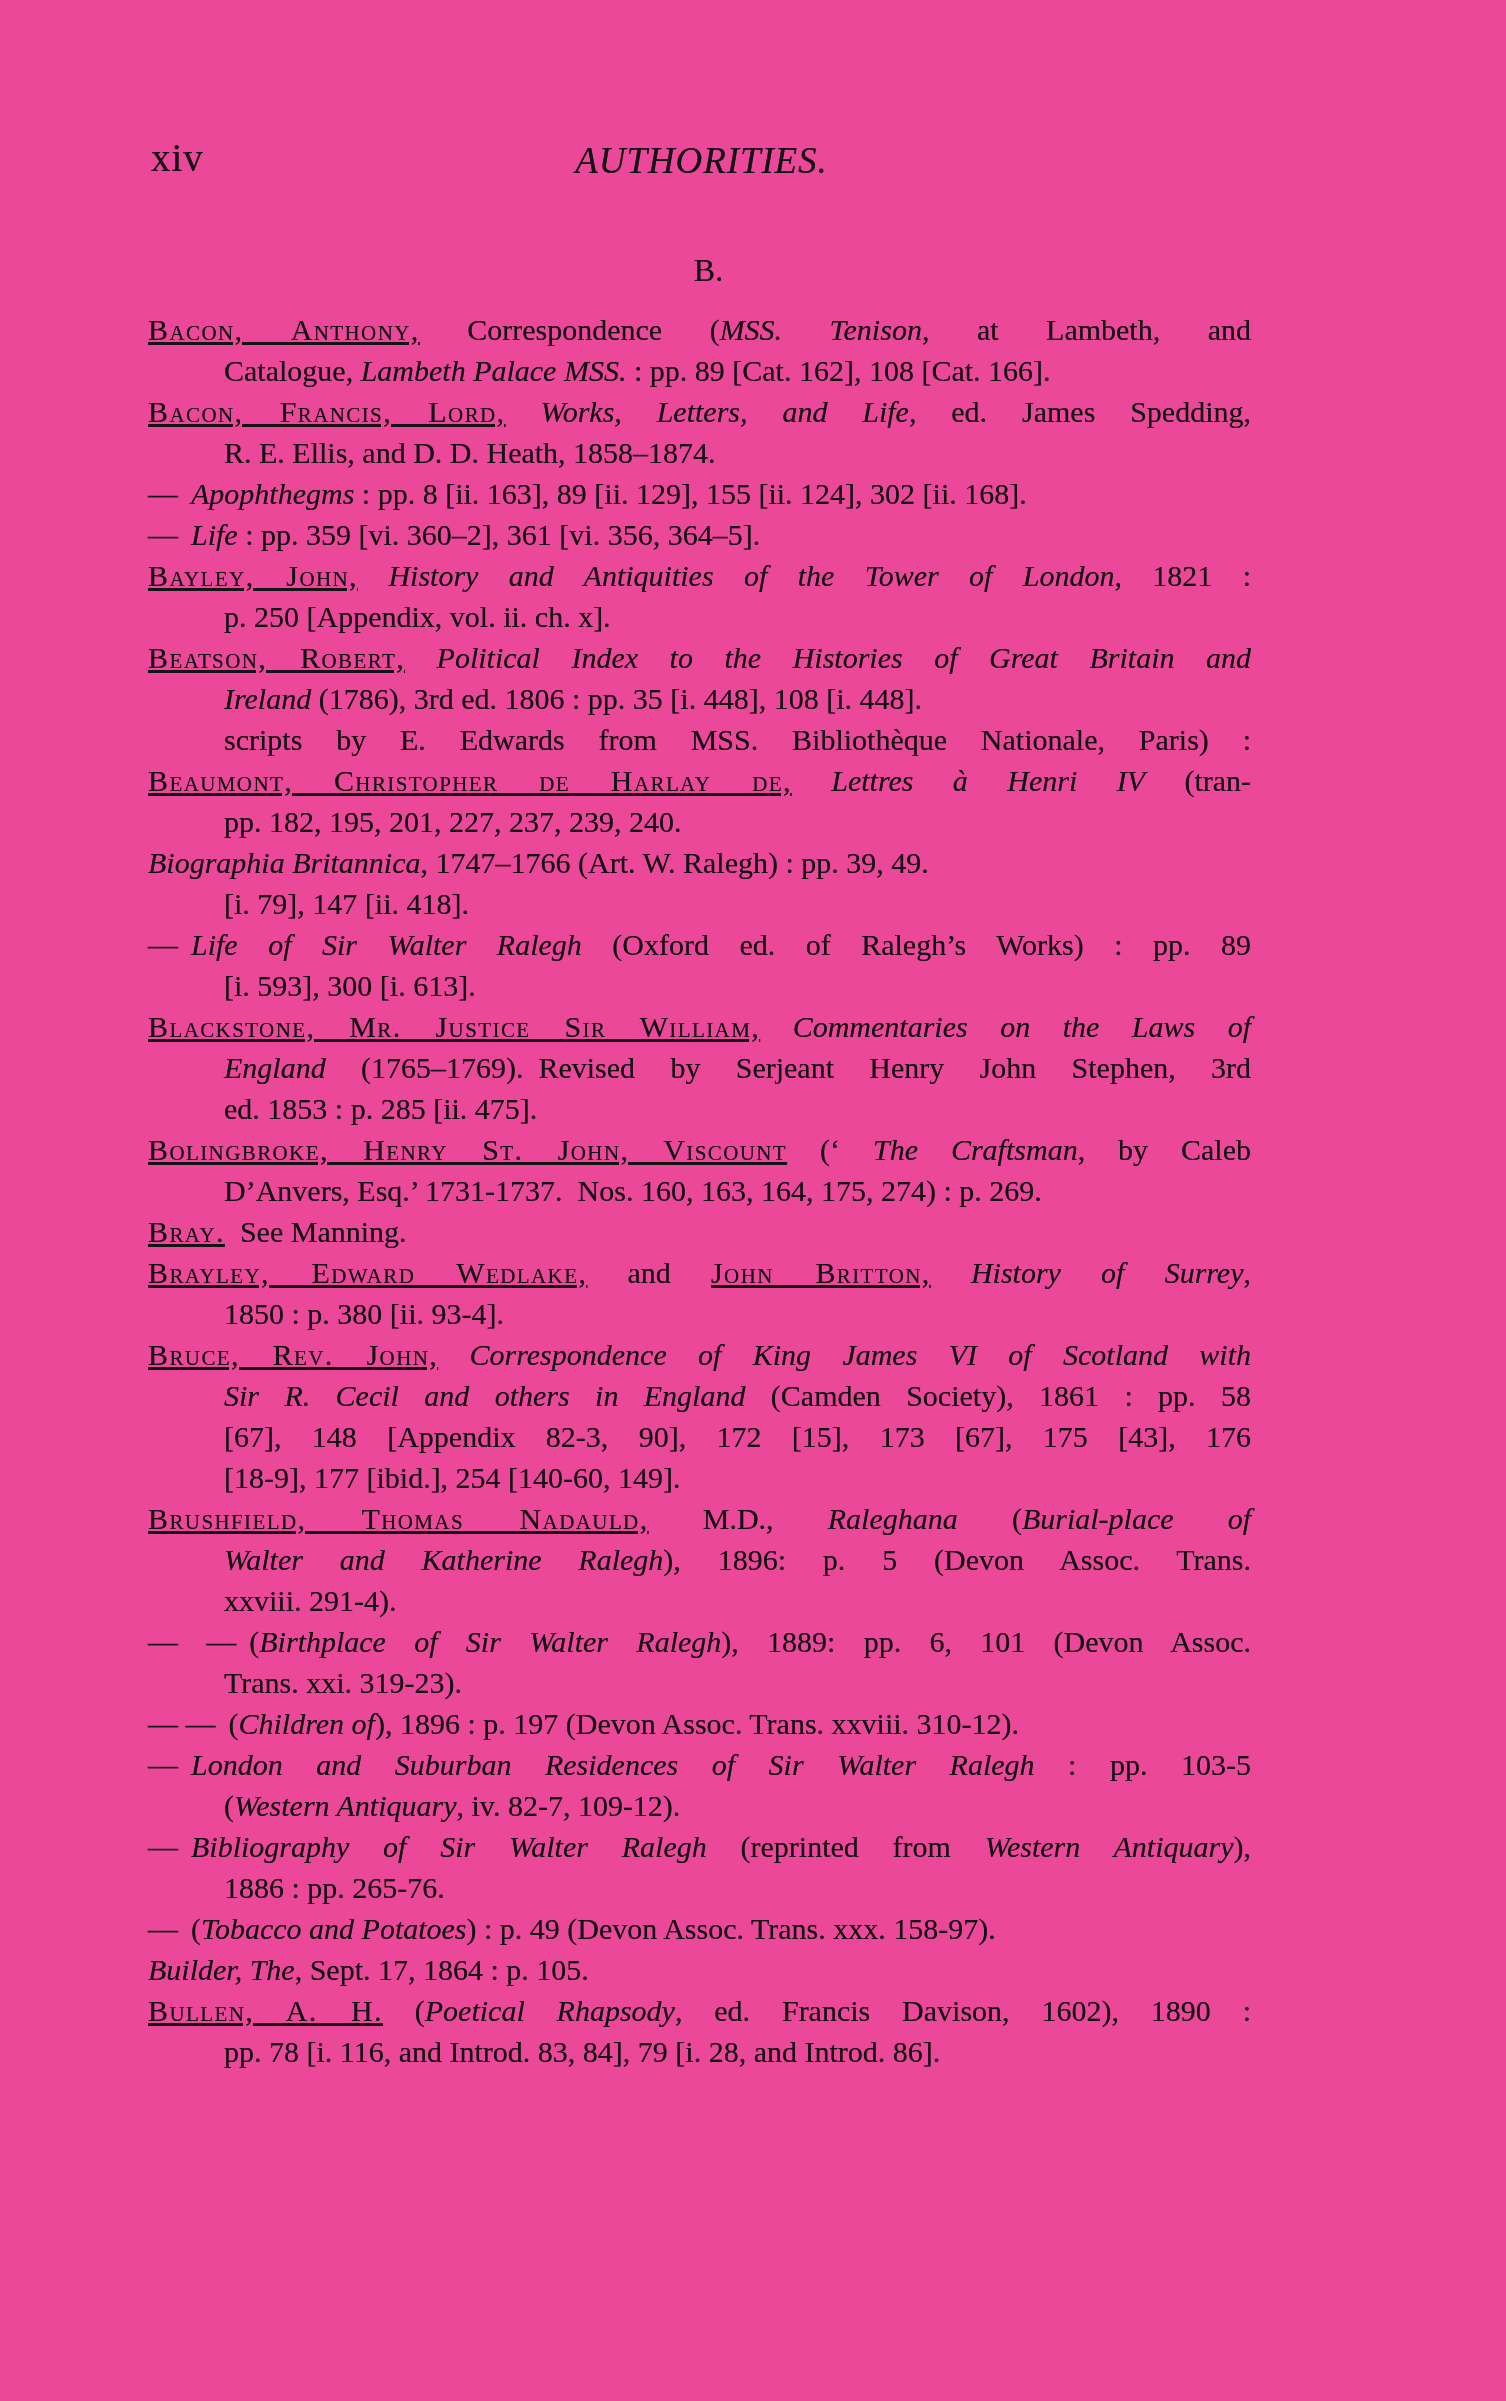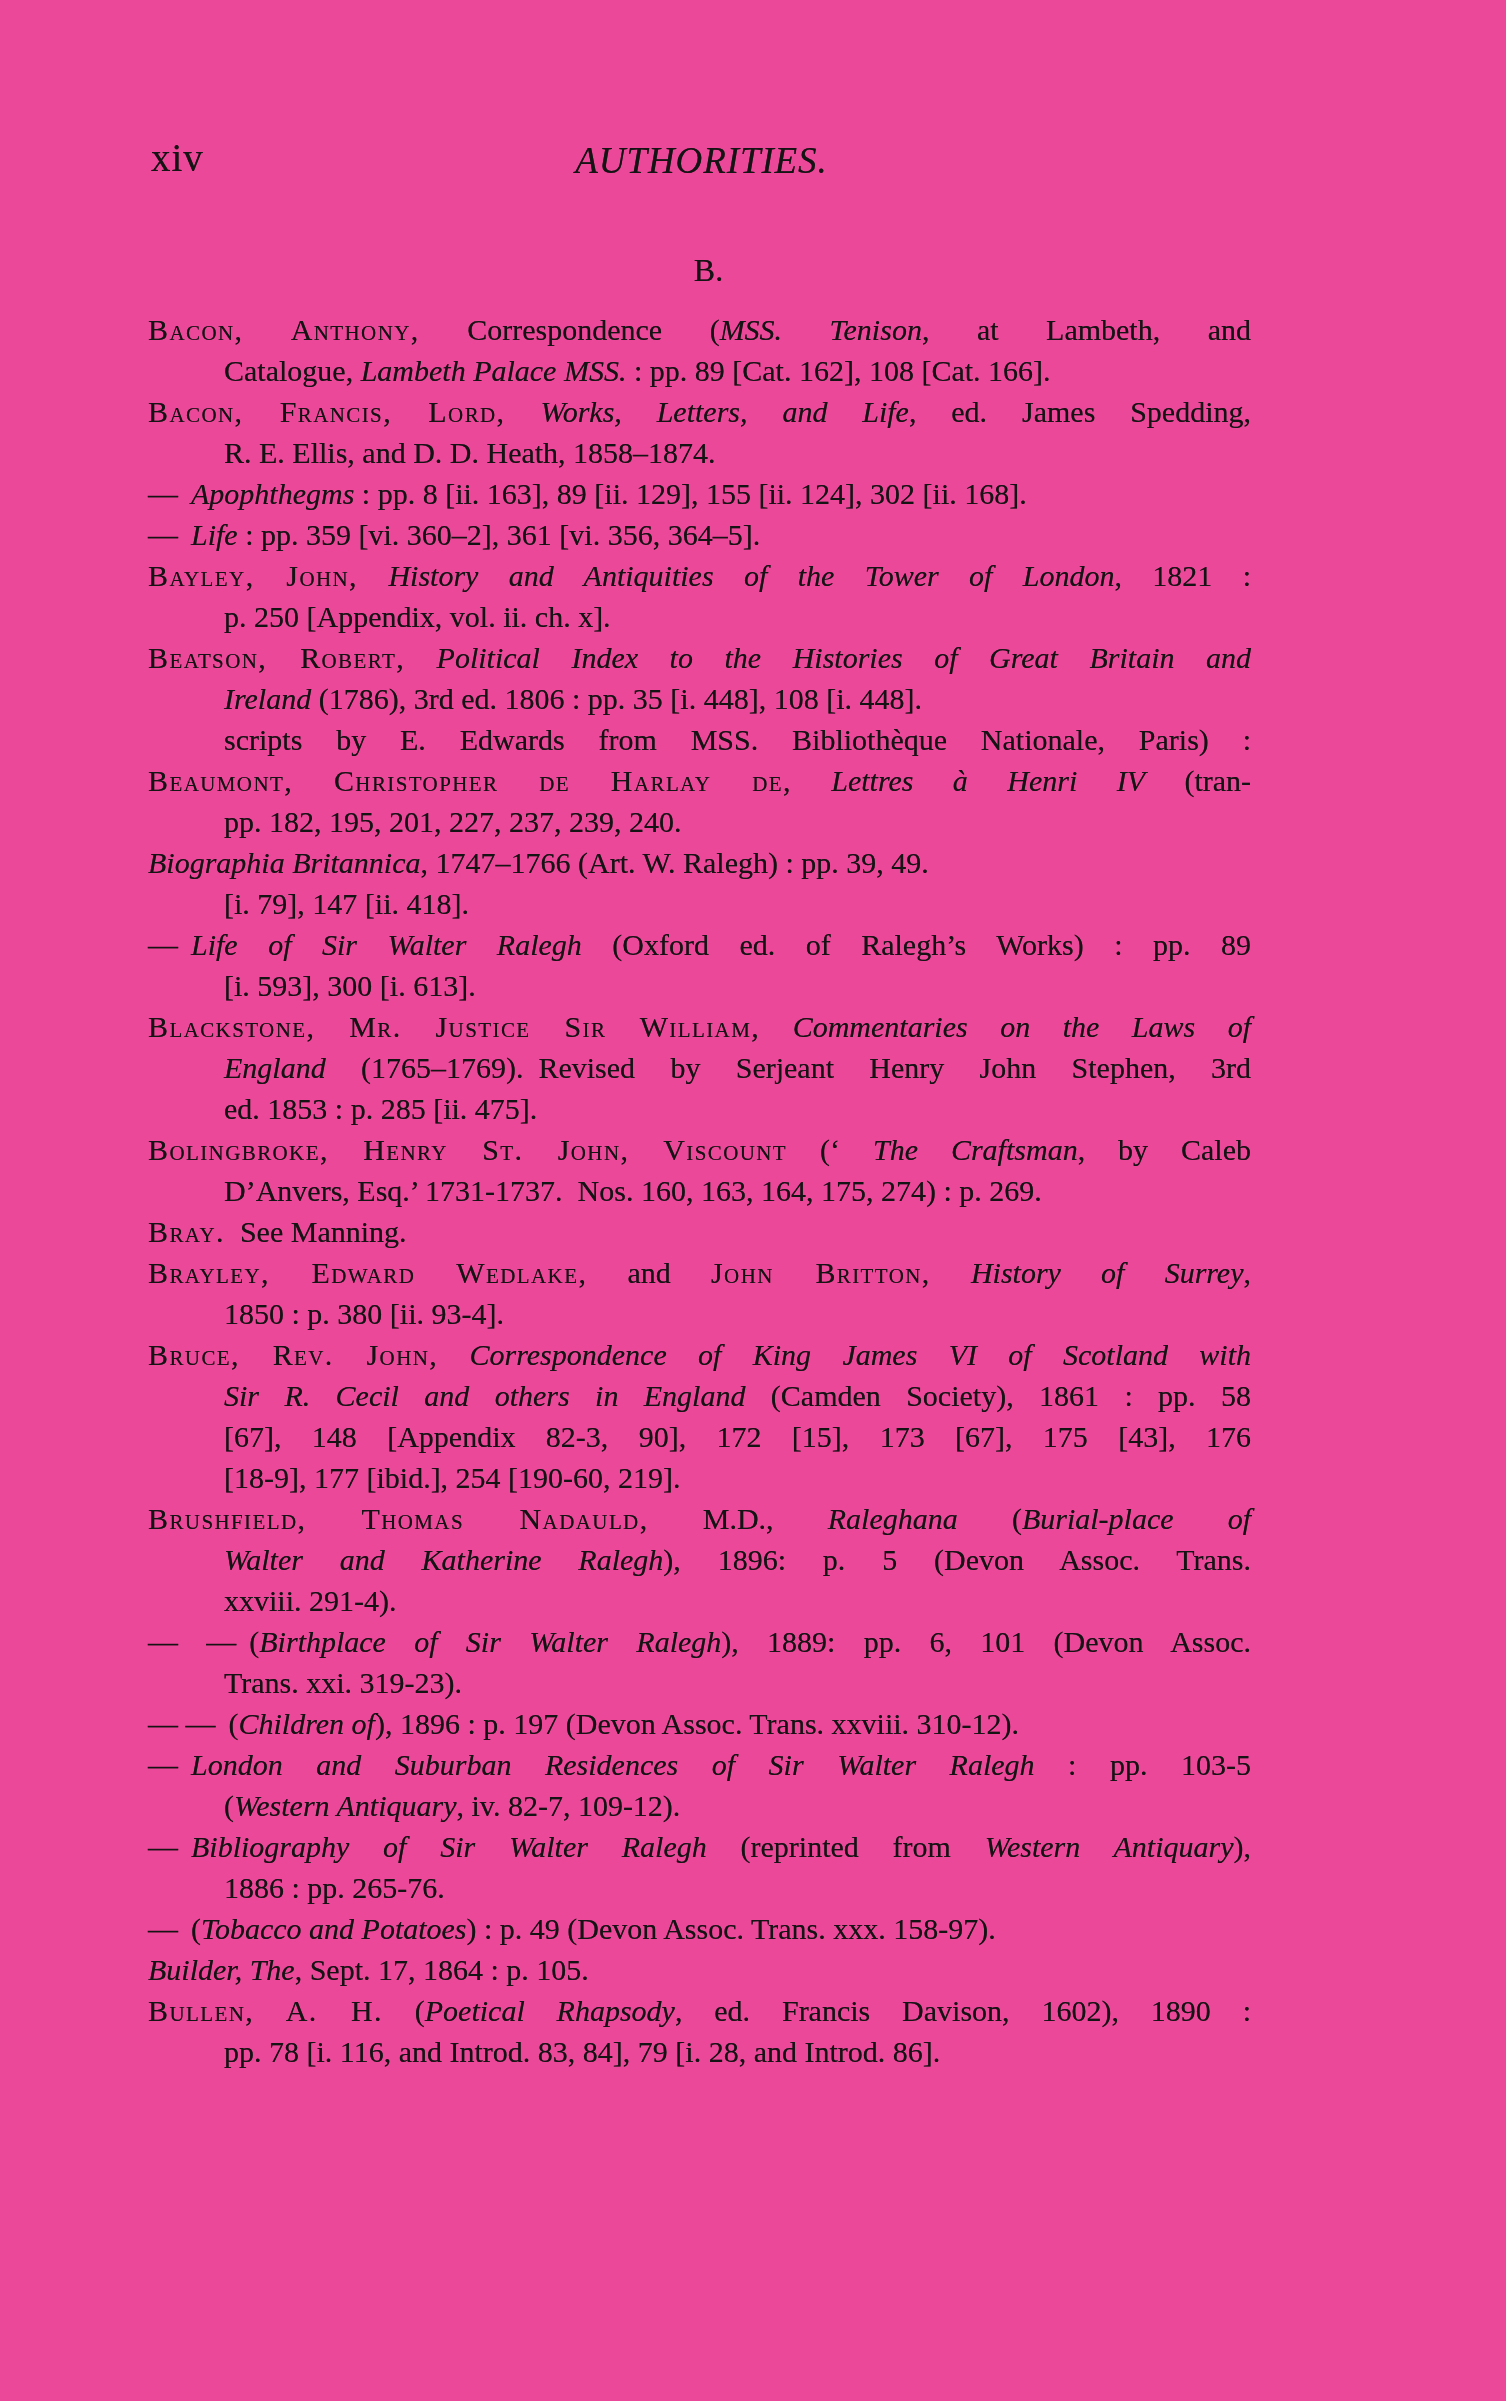--- a/index.html
+++ b/index.html
@@ -79,20 +79,21 @@
   }
   .line.last {
     text-align-last: left;
   }
   .line.indent {
     padding-left: 76px;
   }
   .sc {
     font-variant: small-caps;
     letter-spacing: 1.4px;
+    text-decoration: underline;
   }
   .i {
     font-style: italic;
   }
   .d {
     margin-right: 13px;
   }
 </style>
 </head>
 <body>
@@ -160,21 +161,21 @@
         <span class="line last"><span class="sc">Bray.</span><span> See Manning.</span></span>
       </p>
       <p class="entry">
         <span class="line justify"><span class="sc">Brayley, Edward Wedlake,</span><span> and </span><span class="sc">John Britton,</span><span> </span><span class="i">History of Surrey</span><span>,</span></span>
         <span class="line indent last"><span>1850 : p. 380 [ii. 93-4].</span></span>
       </p>
       <p class="entry">
         <span class="line justify"><span class="sc">Bruce, Rev. John,</span><span> </span><span class="i">Correspondence of King James VI of Scotland with</span></span>
         <span class="line indent justify"><span class="i">Sir R. Cecil and others in England</span><span> (Camden Society), 1861 : pp. 58</span></span>
         <span class="line indent justify"><span>[67], 148 [Appendix 82-3, 90], 172 [15], 173 [67], 175 [43], 176</span></span>
-        <span class="line indent last"><span>[18-9], 177 [ibid.], 254 [190-60, 219].</span></span>
+        <span class="line indent last"><span>[18-9], 177 [ibid.], 254 [140-60, 149].</span></span>
       </p>
       <p class="entry">
         <span class="line justify"><span class="sc">Brushfield, Thomas Nadauld,</span><span> M.D., </span><span class="i">Raleghana</span><span> (</span><span class="i">Burial-place of</span></span>
         <span class="line indent justify"><span class="i">Walter and Katherine Ralegh</span><span>), 1896: p. 5 (Devon Assoc. Trans.</span></span>
         <span class="line indent last"><span>xxviii. 291-4).</span></span>
       </p>
       <p class="entry">
         <span class="line justify"><span class="d">— —</span><span>(</span><span class="i">Birthplace of Sir Walter Ralegh</span><span>), 1889: pp. 6, 101 (Devon Assoc.</span></span>
         <span class="line indent last"><span>Trans. xxi. 319-23).</span></span>
       </p>

